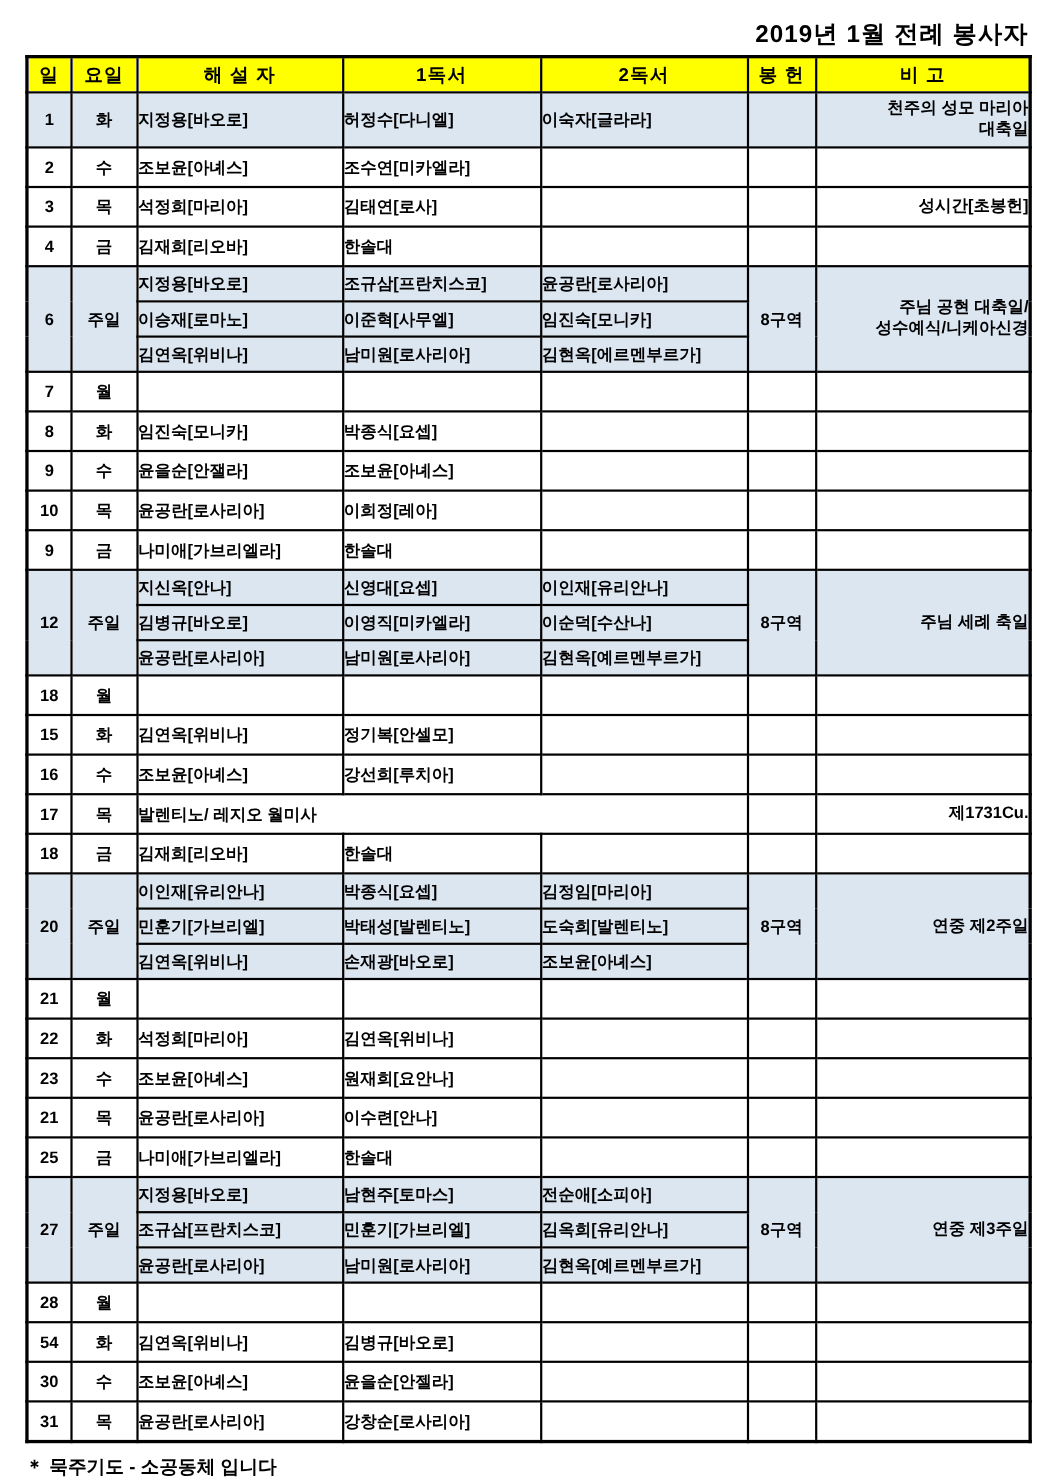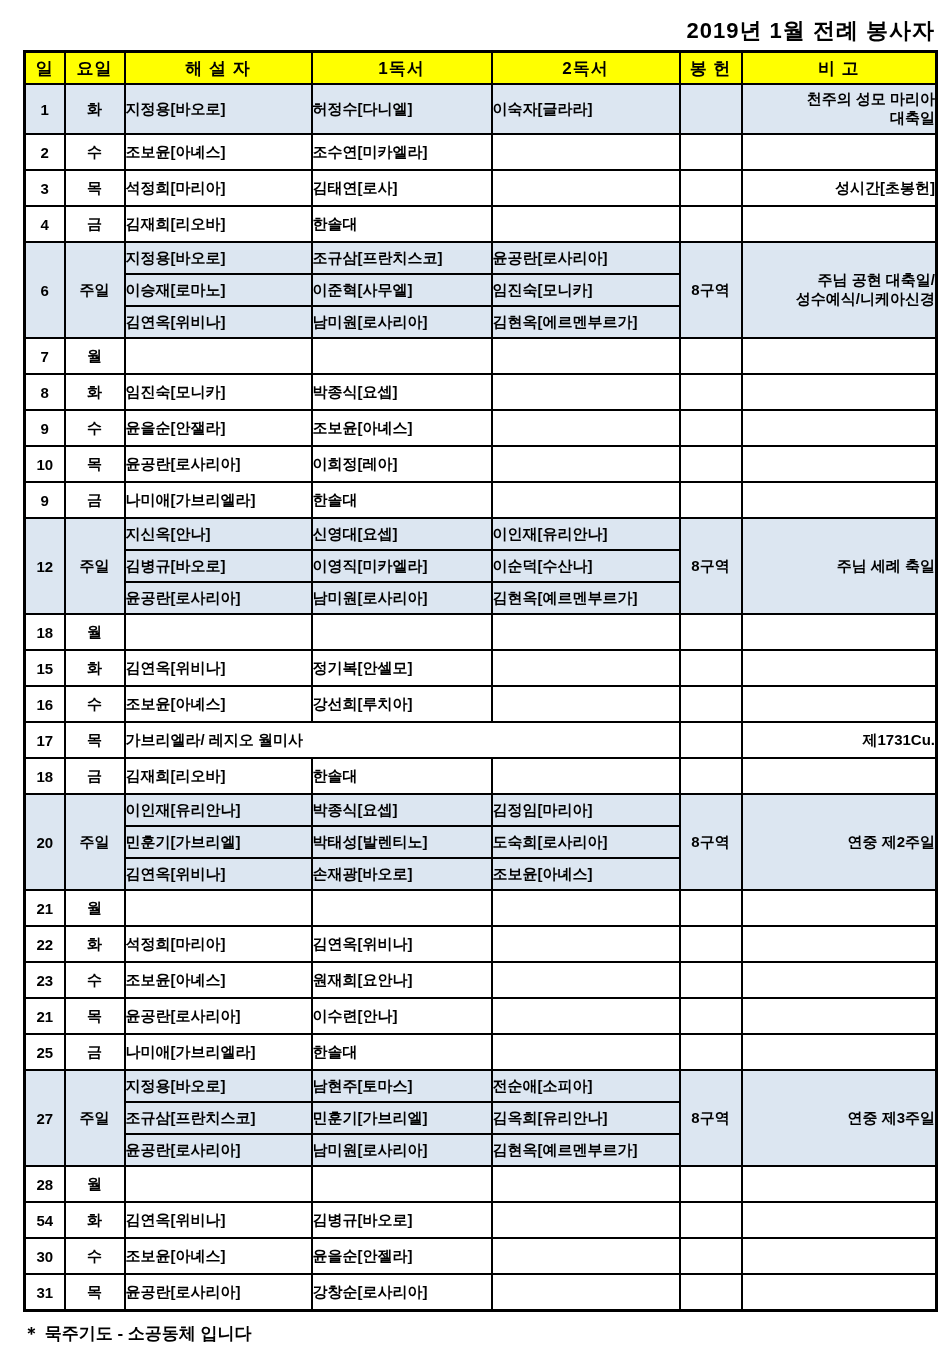--- a/index.html
+++ b/index.html
@@ -224,21 +224,21 @@
           <td class="c">수</td>
           <td class="name">조보윤[아녜스]</td>
           <td class="name">강선희[루치아]</td>
           <td class="name"></td>
           <td class="c"></td>
           <td class="remark"></td>
         </tr>
         <tr class="h-single">
           <td class="c">17</td>
           <td class="c">목</td>
-          <td class="name" colspan="3">가브리엘라/ 레지오 월미사</td>
+          <td class="name" colspan="3">발렌티노/ 레지오 월미사</td>
           <td class="c"></td>
           <td class="remark">제1731Cu.</td>
         </tr>
         <tr class="h-single">
           <td class="c">18</td>
           <td class="c">금</td>
           <td class="name">김재희[리오바]</td>
           <td class="name">한솔대</td>
           <td class="name"></td>
           <td class="c"></td>
@@ -249,21 +249,21 @@
           <td class="c" rowspan="3">주일</td>
           <td class="name">이인재[유리안나]</td>
           <td class="name">박종식[요셉]</td>
           <td class="name">김정임[마리아]</td>
           <td class="c" rowspan="3">8구역</td>
           <td class="remark" rowspan="3">연중 제2주일</td>
         </tr>
         <tr class="h-sub hl">
           <td class="name">민훈기[가브리엘]</td>
           <td class="name">박태성[발렌티노]</td>
-          <td class="name">도숙희[로사리아]</td>
+          <td class="name">도숙희[발렌티노]</td>
         </tr>
         <tr class="h-sub hl">
           <td class="name">김연옥[위비나]</td>
           <td class="name">손재광[바오로]</td>
           <td class="name">조보윤[아녜스]</td>
         </tr>
         <tr class="h-single">
           <td class="c">21</td>
           <td class="c">월</td>
           <td class="name"></td>

